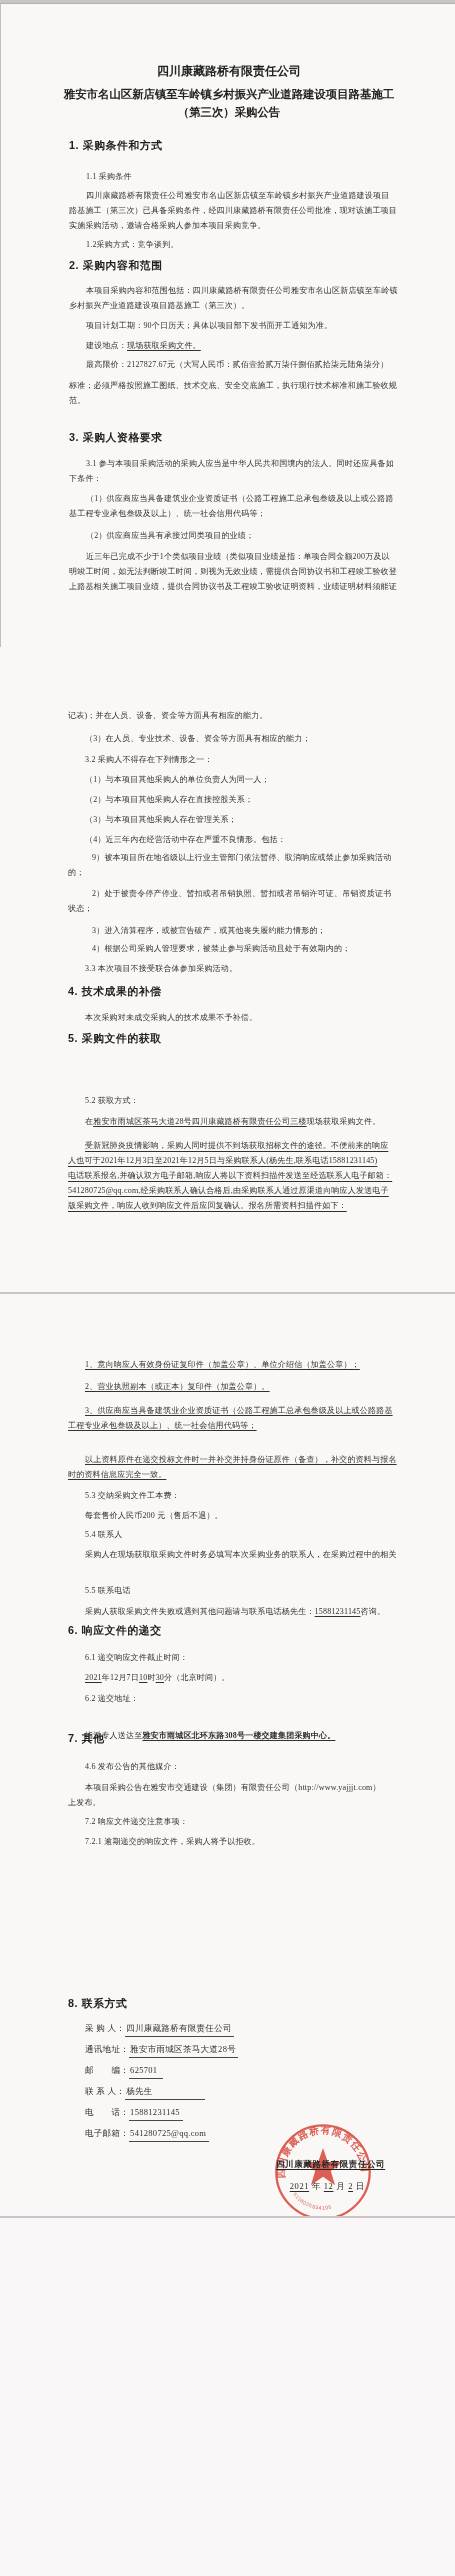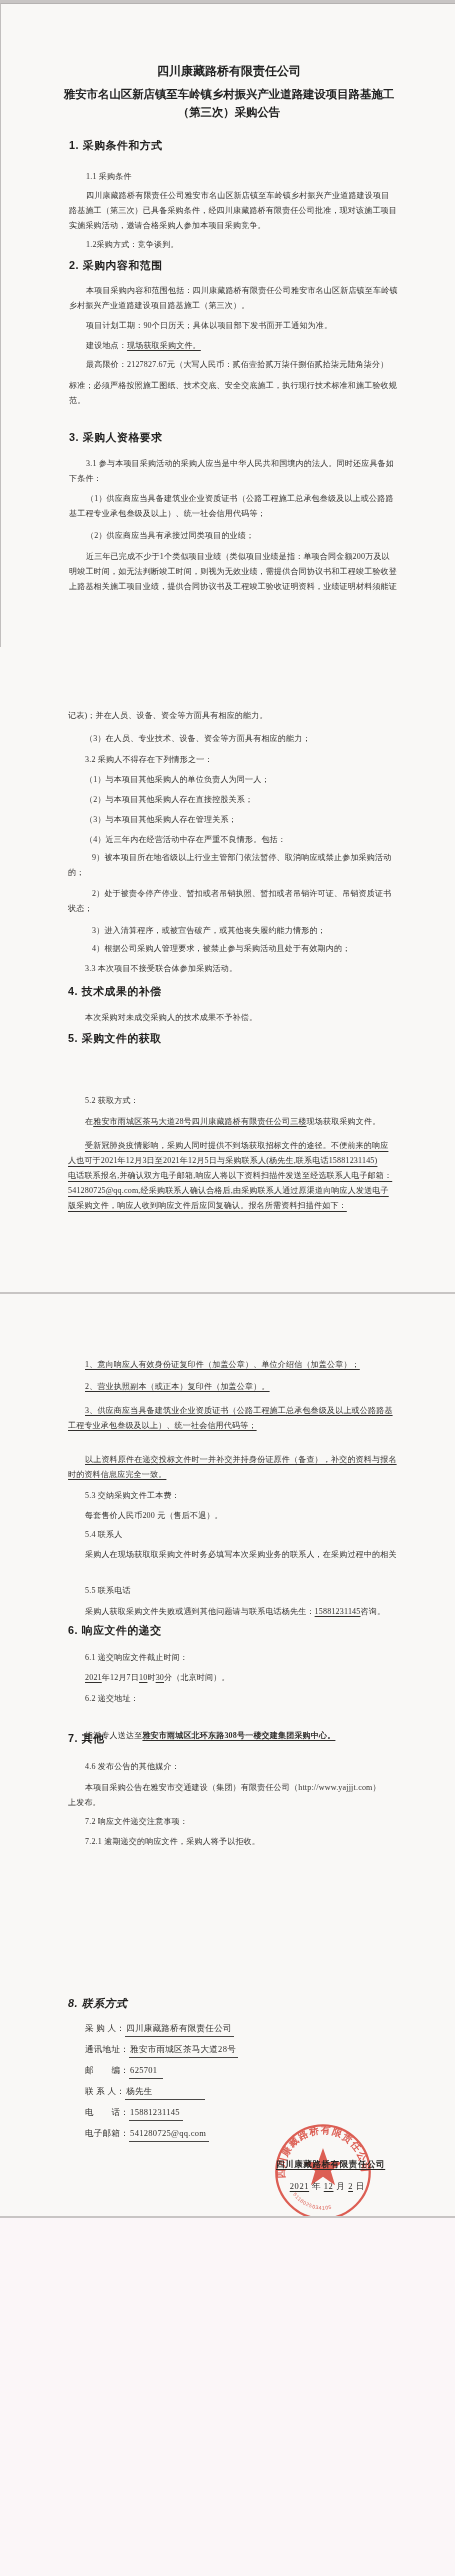--- a/index.html
+++ b/index.html
@@ -144,21 +144,21 @@
   <div class="abs ln i1" style="top:465px;">4.6 发布公告的其他媒介：</div>
   <div class="abs" style="top:486px;line-height:13.7px;">
     <div class="ln i1">本项目采购公告在雅安市交通建设（集团）有限责任公司（http://www.yajjjt.com）</div>
     <div class="ln">上发布。</div>
   </div>
   <div class="abs ln i1" style="top:520px;">7.2 响应文件递交注意事项：</div>
   <div class="abs ln i1" style="top:540px;">7.2.1 逾期递交的响应文件，采购人将予以拒收。</div>
 </div>
 
 <div class="page" id="p4">
-  <div class="abs h" style="top:61px;font-style:italic;">8. 联系方式</div>
+  <div class="abs h" style="top:61px;">8. 联系方式</div>
 
   <div class="abs row i1" style="top:87px;"><span>采 购 人：</span><span class="val" style="min-width:102px;">四川康藏路桥有限责任公司</span></div>
   <div class="abs row i1" style="top:108px;"><span>通讯地址：</span><span class="val" style="min-width:102px;">雅安市雨城区茶马大道28号</span></div>
   <div class="abs row i1" style="top:129px;"><span>邮　　编：</span><span class="val" style="min-width:31px;">625701</span></div>
   <div class="abs row i1" style="top:150px;"><span>联 系 人：</span><span class="val" style="min-width:77px;">杨先生</span></div>
   <div class="abs row i1" style="top:171px;"><span>电　　话：</span><span class="val" style="min-width:51px;">15881231145</span></div>
   <div class="abs row i1" style="top:192px;"><span>电子邮箱：</span><span class="val" style="min-width:75px;">541280725@qq.com</span></div>
 
   <div class="sealwrap" style="left:274px;top:188px;width:98px;height:98px;">
     <svg width="98" height="98" viewBox="0 0 172 172">

